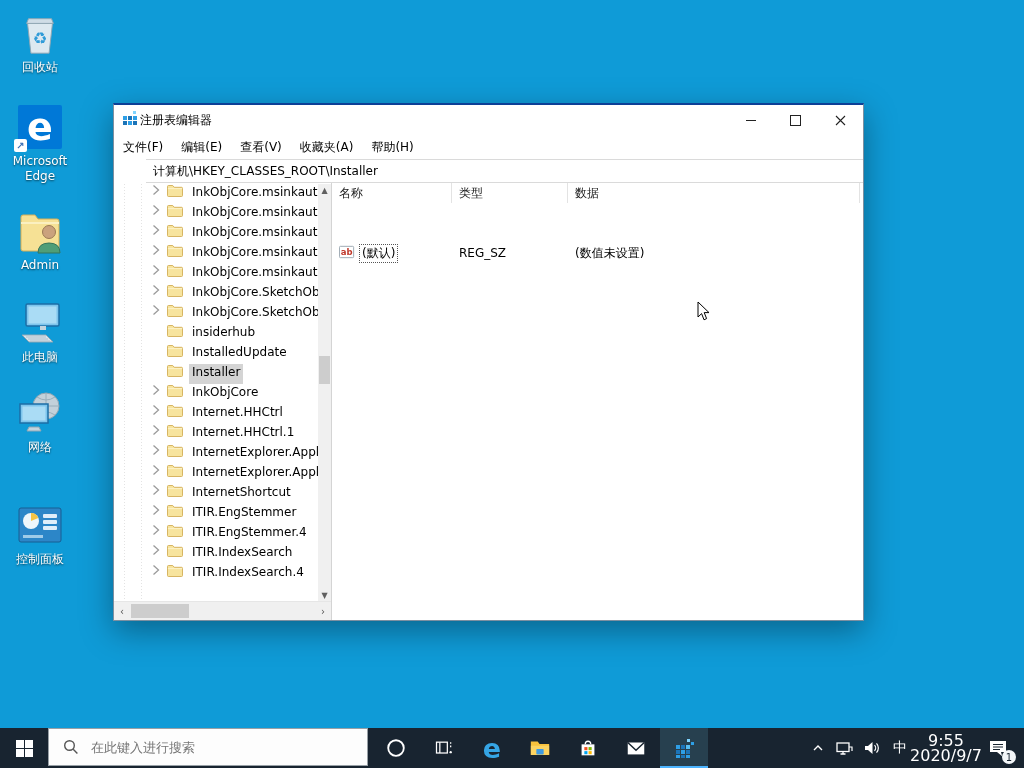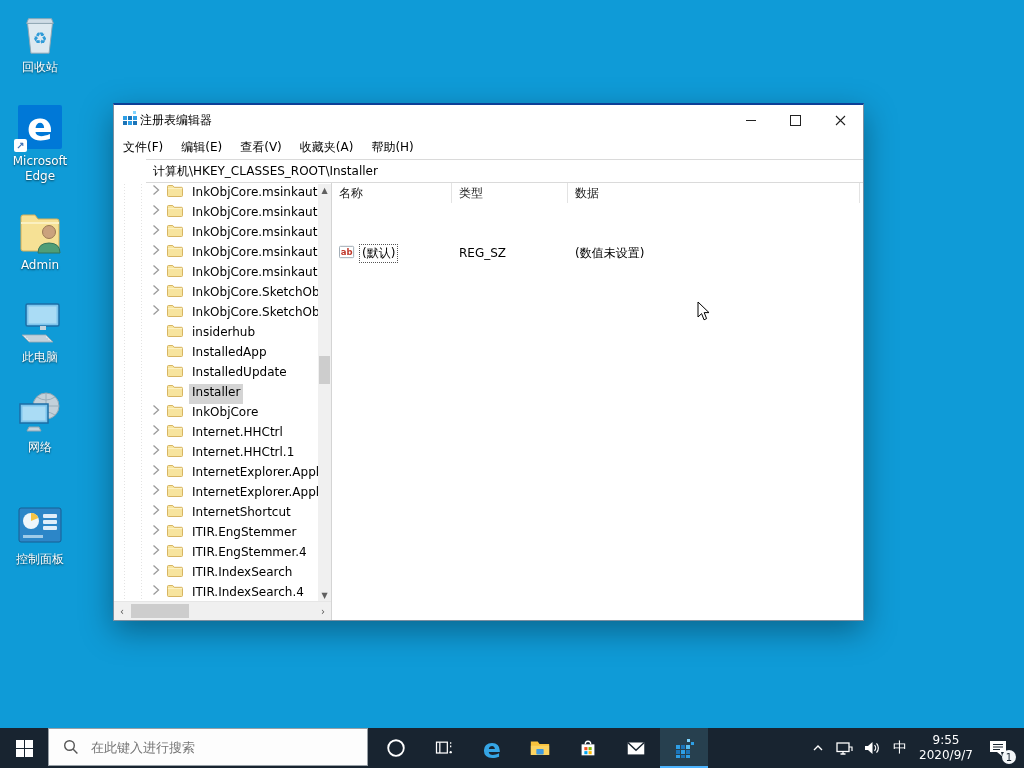--- a/index.html
+++ b/index.html
@@ -74,21 +74,21 @@
     border:1px solid #98a0a6;box-sizing:border-box;display:flex;align-items:center;padding-left:14px;gap:10px;}
   .search-box input{border:none;outline:none;background:transparent;font-size:13px;color:#333;width:250px;
     font-family:"DejaVu Sans","Liberation Sans",sans-serif;}
   .tb-buttons{position:absolute;left:372px;top:0;height:40px;display:flex;}
   .tb-btn{width:48px;height:40px;display:flex;align-items:center;justify-content:center;}
   .tb-btn.active{background:var(--taskbar-active,#273b4f);box-shadow:inset 0 -2px 0 var(--accent-underline,#4cb4ff);}
   .edge-e{color:#35a5e5;font-size:27px;font-weight:bold;line-height:1;}
   .tray{position:absolute;right:0;top:0;height:40px;display:flex;align-items:center;padding-right:6px;}
   .tray-item{display:flex;align-items:center;justify-content:center;height:40px;color:#fff;}
   .ime{font-size:14px;width:28px;}
-  .clock{width:64px;text-align:center;font-size:12px;line-height:15px;}
+  .clock{width:64px;text-align:center;font-size:16px;line-height:15px;}
   .action-wrap{position:relative;width:40px;}
   .badge{position:absolute;right:2px;bottom:4px;width:14px;height:14px;border-radius:50%;
     background:#f3f6f8;color:#182430;font-size:10px;display:flex;align-items:center;justify-content:center;}
 </style>
 </head>
 <body>
 
 <div id="desktop">
 
   <div id="desktop-icons">
@@ -298,28 +298,20 @@
                   <path d="M0.9 4.6 h14.2" stroke="#fcf2c8" stroke-width="1"></path>
                 </svg></span>
               <span class="t-label">insiderhub</span>
             </div>
             <div class="tree-row">
               <span class="chev"></span>
               <span><svg class="t-folder" viewBox="0 0 16 13">
                   <path d="M0.5 2.5 q0-1 1-1 h4.2 l1.6 1.8 h7.2 q1 0 1 1 v7.2 q0 1-1 1 h-13 q-1 0-1-1 z" fill="#f7e49e" stroke="#d2ae56" stroke-width="0.9"></path>
                   <path d="M0.9 4.6 h14.2" stroke="#fcf2c8" stroke-width="1"></path>
                 </svg></span>
-              <span class="t-label">InstalledApp</span>
-            </div>
-            <div class="tree-row">
-              <span class="chev"></span>
-              <span><svg class="t-folder" viewBox="0 0 16 13">
-                  <path d="M0.5 2.5 q0-1 1-1 h4.2 l1.6 1.8 h7.2 q1 0 1 1 v7.2 q0 1-1 1 h-13 q-1 0-1-1 z" fill="#f7e49e" stroke="#d2ae56" stroke-width="0.9"></path>
-                  <path d="M0.9 4.6 h14.2" stroke="#fcf2c8" stroke-width="1"></path>
-                </svg></span>
               <span class="t-label">InstalledUpdate</span>
             </div>
             <div class="tree-row selected">
               <span class="chev"></span>
               <span><svg class="t-folder" viewBox="0 0 16 13">
                   <path d="M0.5 2.5 q0-1 1-1 h4.2 l1.6 1.8 h7.2 q1 0 1 1 v7.2 q0 1-1 1 h-13 q-1 0-1-1 z" fill="#f7e49e" stroke="#d2ae56" stroke-width="0.9"></path>
                   <path d="M0.9 4.6 h14.2" stroke="#fcf2c8" stroke-width="1"></path>
                 </svg></span>
               <span class="t-label">Installer</span>
             </div>

